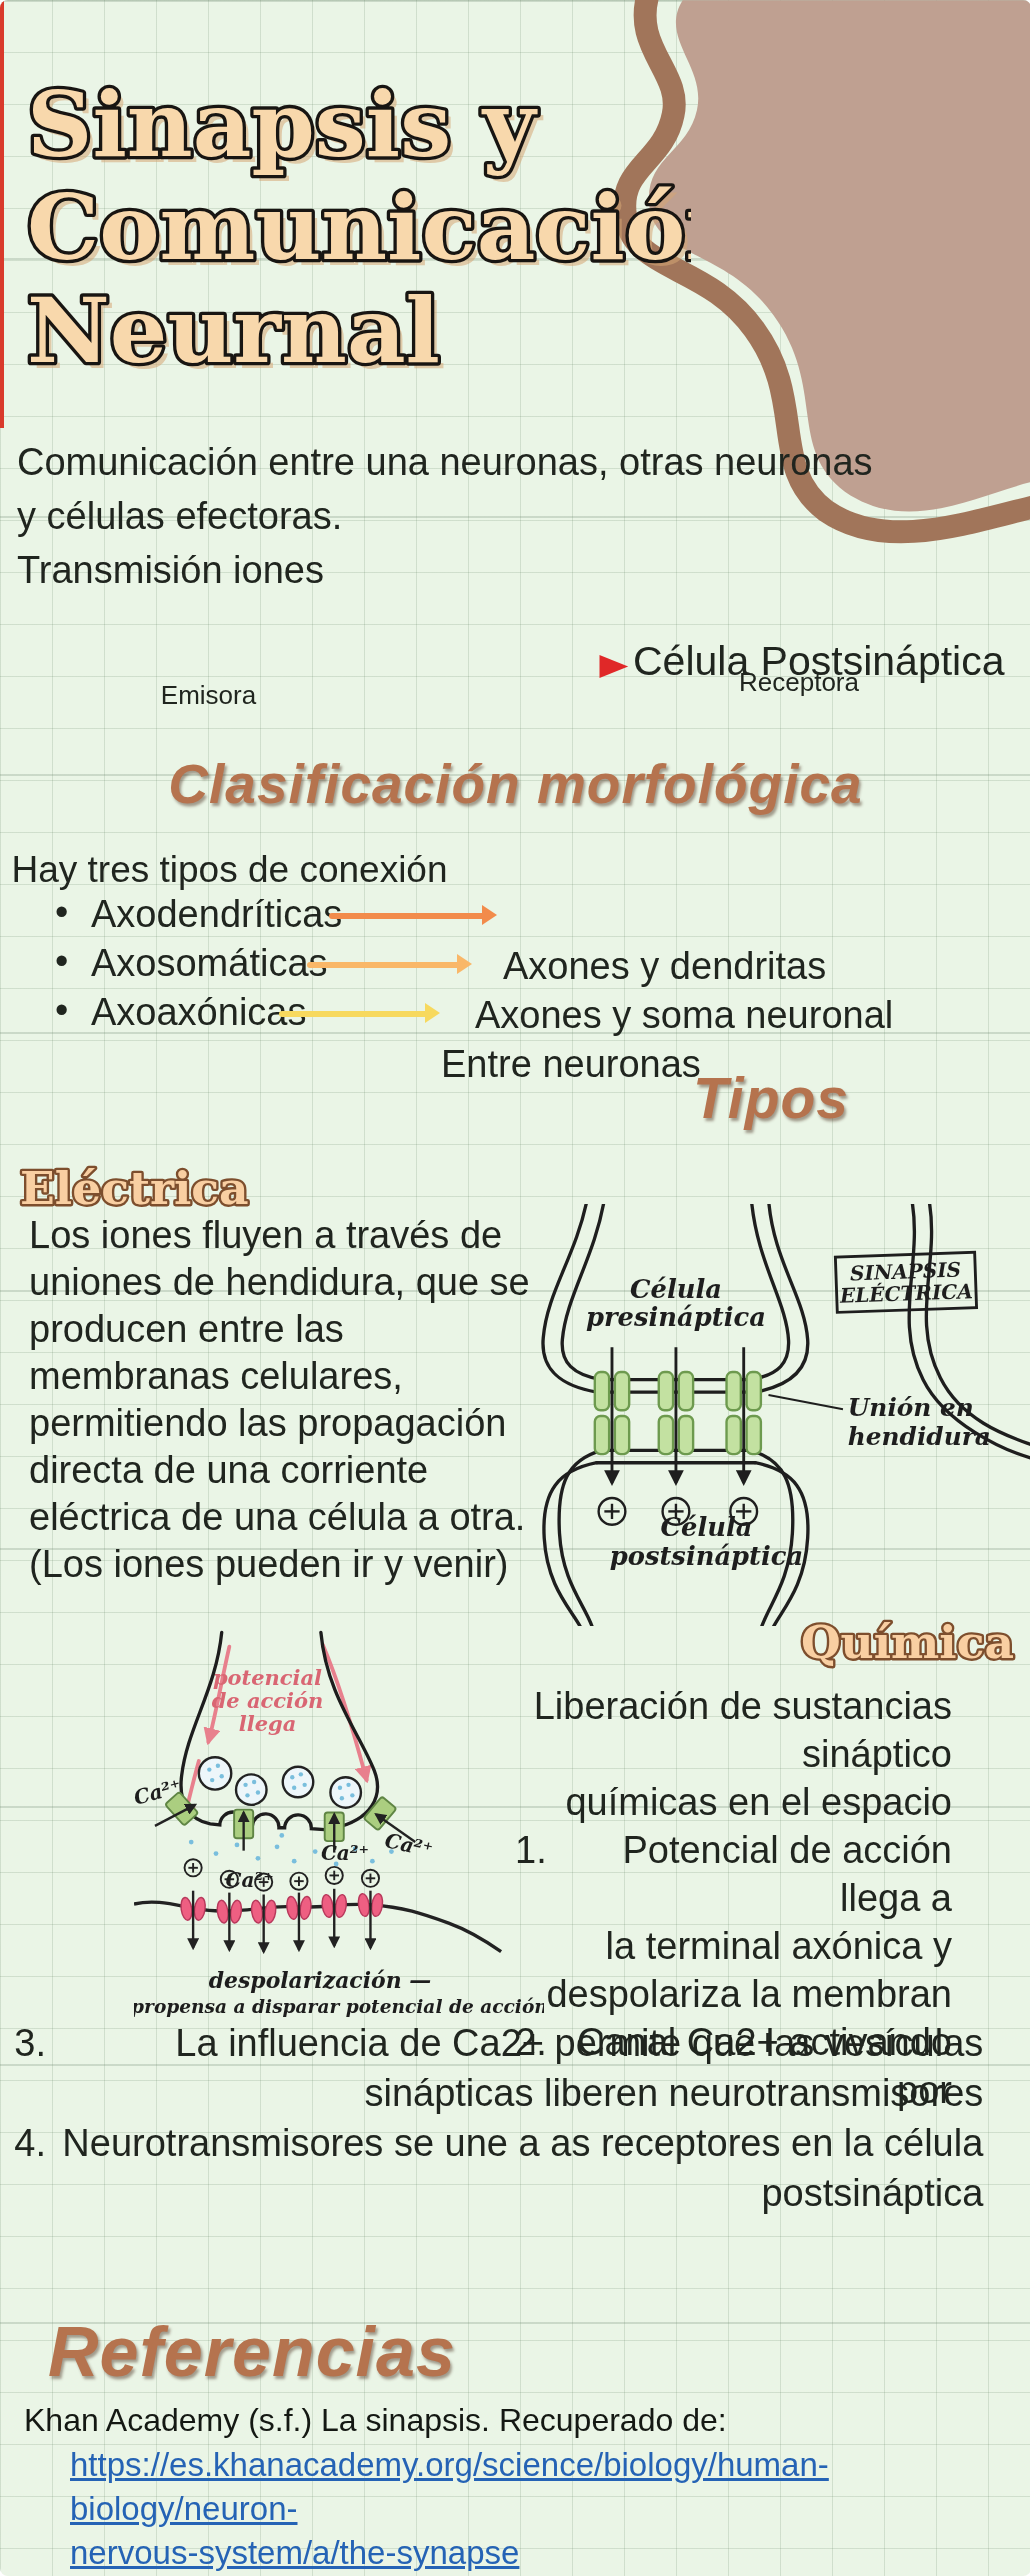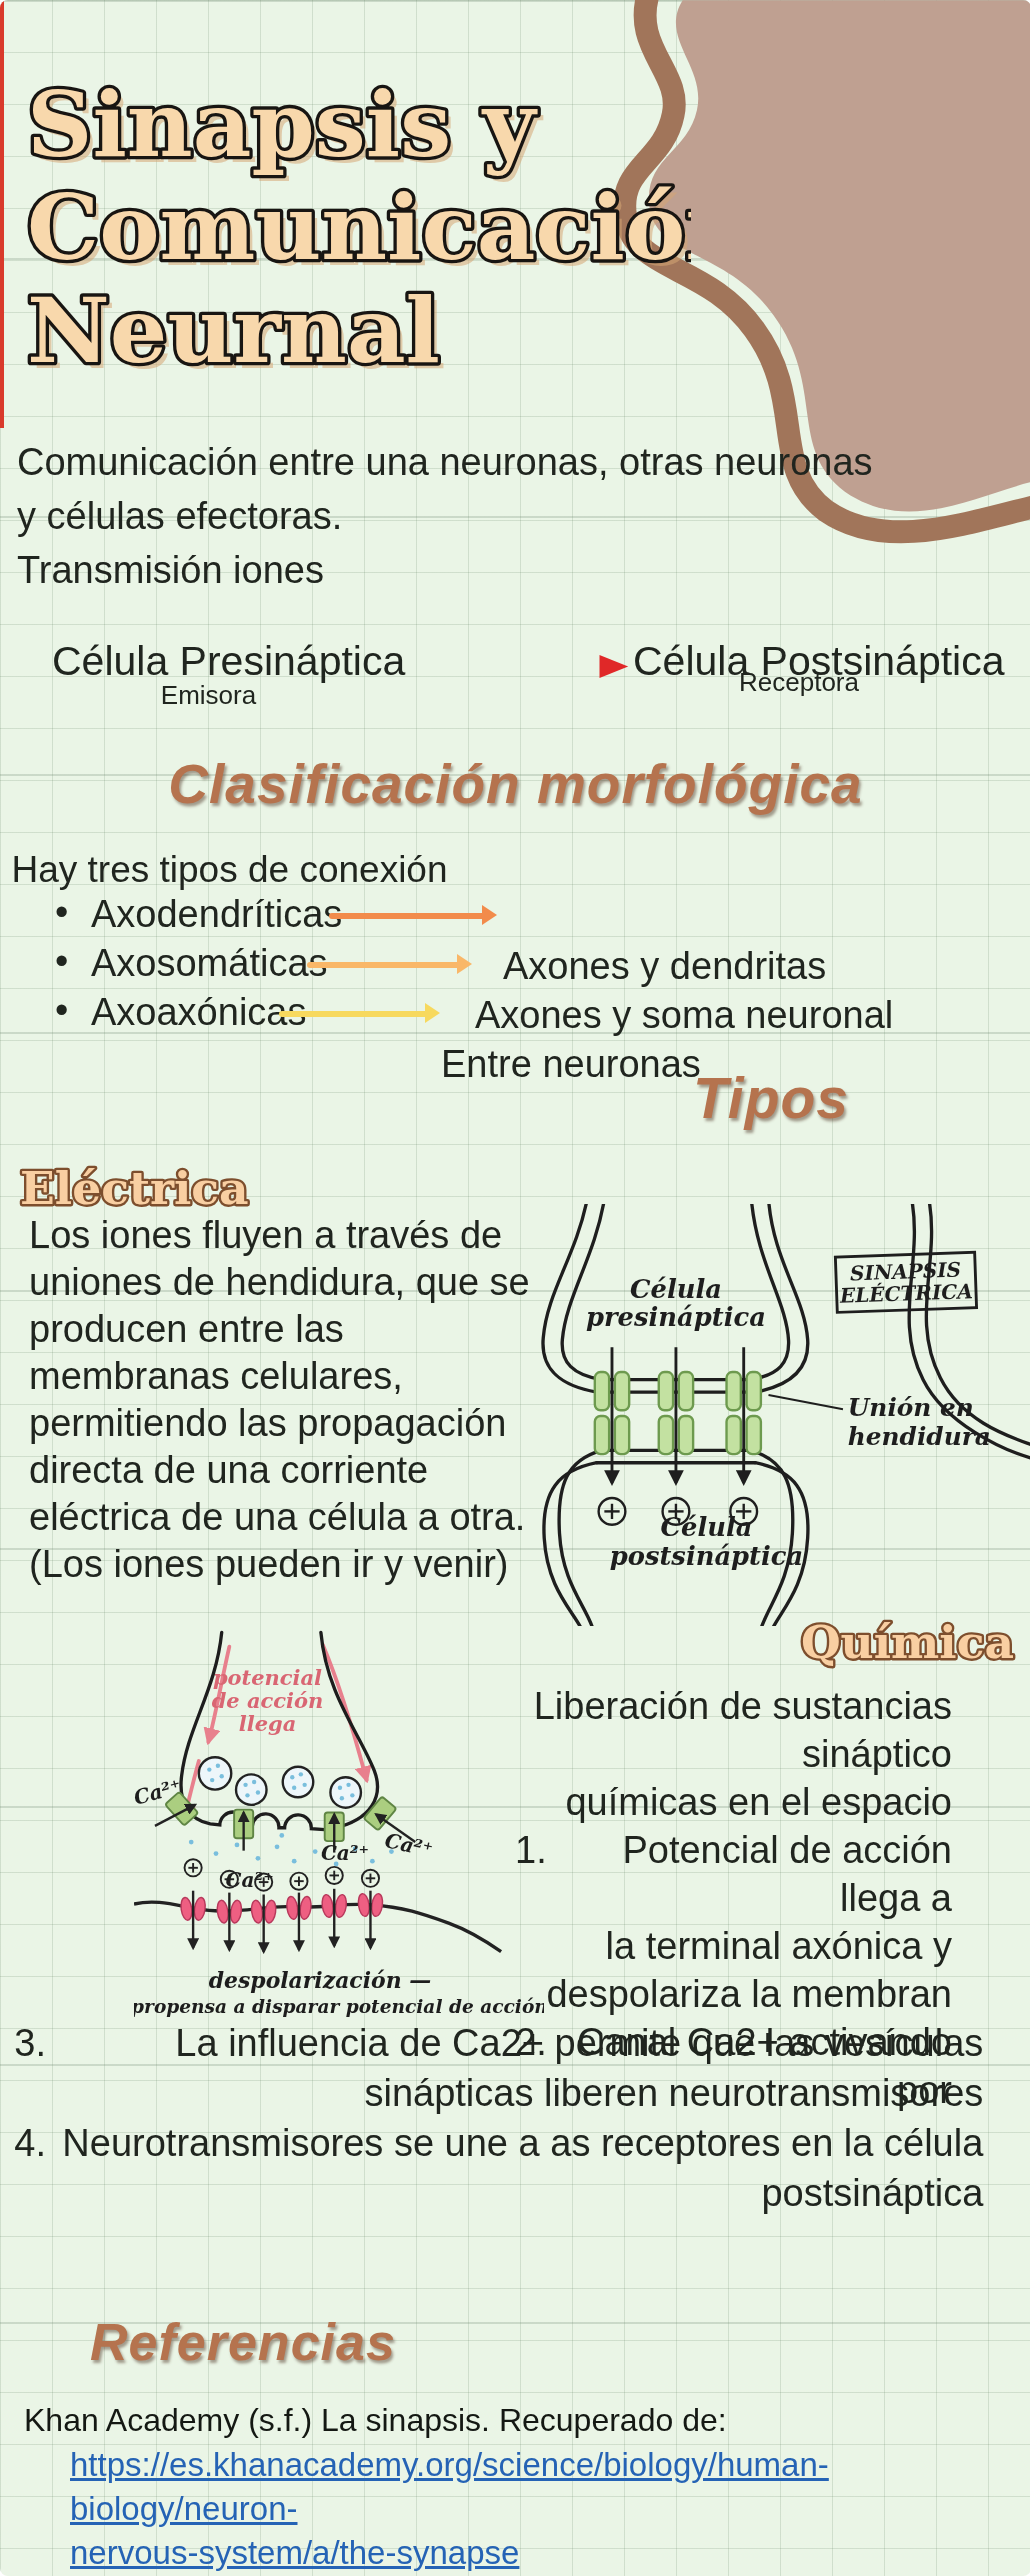--- a/index.html
+++ b/index.html
@@ -42,21 +42,21 @@
   #mrow1{top:942px;} #mrow1 .marrow{left:307px; width:153px; background:#f9b768;} #mrow1 .marrow::after{border-left-color:#f9b768;} #mrow1 .rtarget{left:475px;}
   #mrow2{top:991px;} #mrow2 .marrow{left:279px; width:149px; background:#f7d95e;} #mrow2 .marrow::after{border-left-color:#f7d95e;} #mrow2 .rtarget{left:441px;}
   #tipos-heading{left:0; top:1065px; width:849px; text-align:right; font-size:57px;}
   
   #elec-par{left:29px; top:1212px; width:520px; font-size:38px; line-height:47px;}
   
   #chem-block{left:515px; top:1682px; width:437px; font-size:38px; line-height:48px; text-align:right;}
   .numrow{display:flex; justify-content:space-between;}
   #items34{left:14.3px; top:2018px; width:969px; font-size:38px; line-height:50px; text-align:right;}
   
-  #ref-heading{left:48px; top:2312px; font-size:52px;margin-left:42px;}
+  #ref-heading{left:48px; top:2312px; font-size:70px;}
   #citation{left:24px; top:2402px; font-size:32px; color:#141813;}
   #ref-link{left:24px; top:2443px; font-size:33px; line-height:44px; color:#2563b5;
     display:block;margin-left:46px;}
   a{color:#2563b5;}
   svg text{font-family:"DejaVu Serif",serif;}
 </style>
 </head>
 <body>
 
 <div id="canvas">
@@ -80,21 +80,20 @@
       </g>
     </g>
   </svg>
 
   <div class="abs" id="intro">
     <span class="body-line">Comunicación entre una neuronas, otras neuronas</span>
     <span class="body-line">y células efectoras.</span>
     <span class="body-line">Transmisión iones</span>
   </div>
 
-  <div class="abs" id="pres-label">Célula Presináptica</div>
   <div class="abs" id="emisora">Emisora</div>
   <svg class="abs" id="trans-arrow" width="260" height="29" viewBox="0 0 272 30">
     <defs>
       <linearGradient id="bluered" x1="0" y1="0" x2="1" y2="0">
         <stop offset="0" stop-color="#2f9bf0"></stop>
           <stop offset="0.55" stop-color="#7a5daa"></stop>
           <stop offset="1" stop-color="#e02828"></stop>
       </linearGradient>
     </defs>
     <line x1="4" y1="16" x2="240" y2="16" stroke="url(#bluered)" stroke-width="7" stroke-linecap="round"></line>

